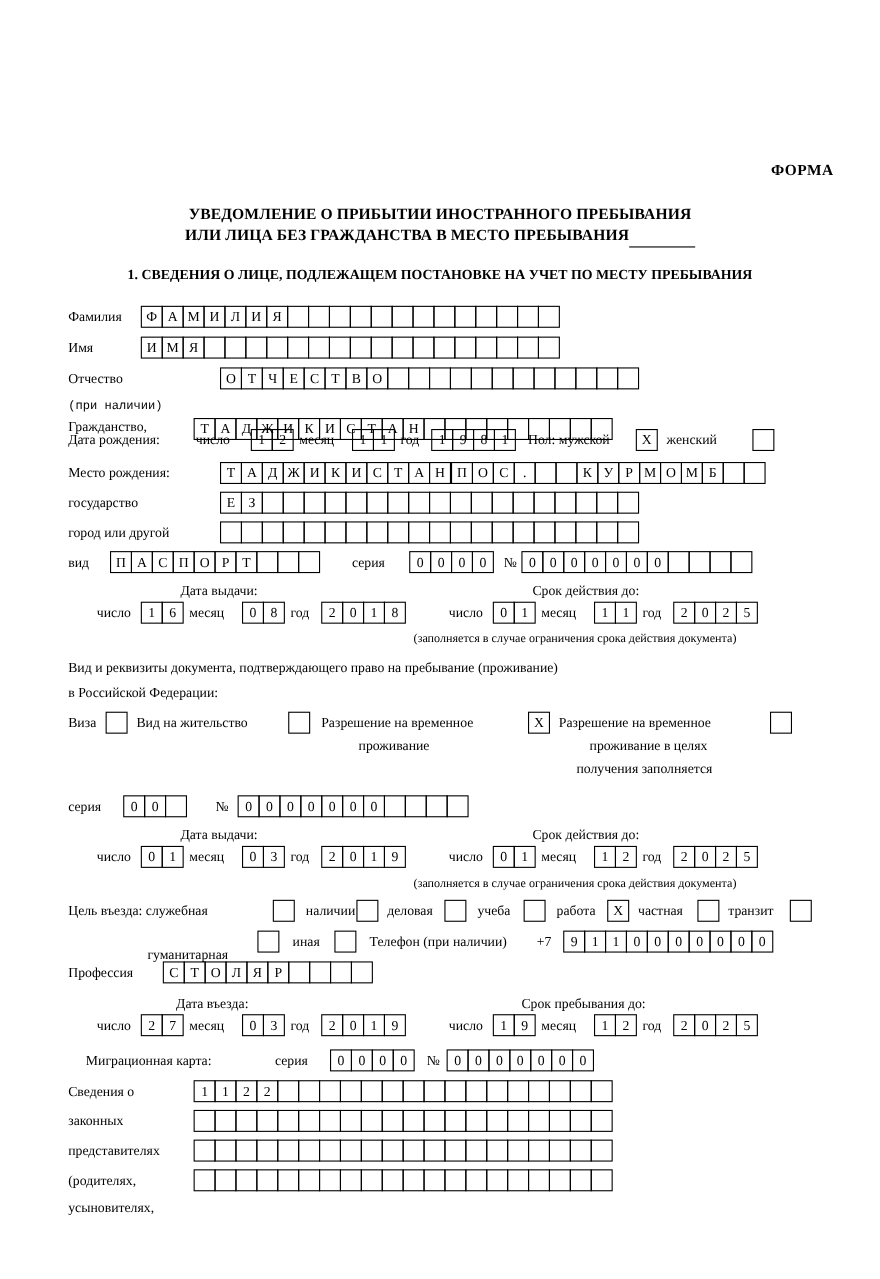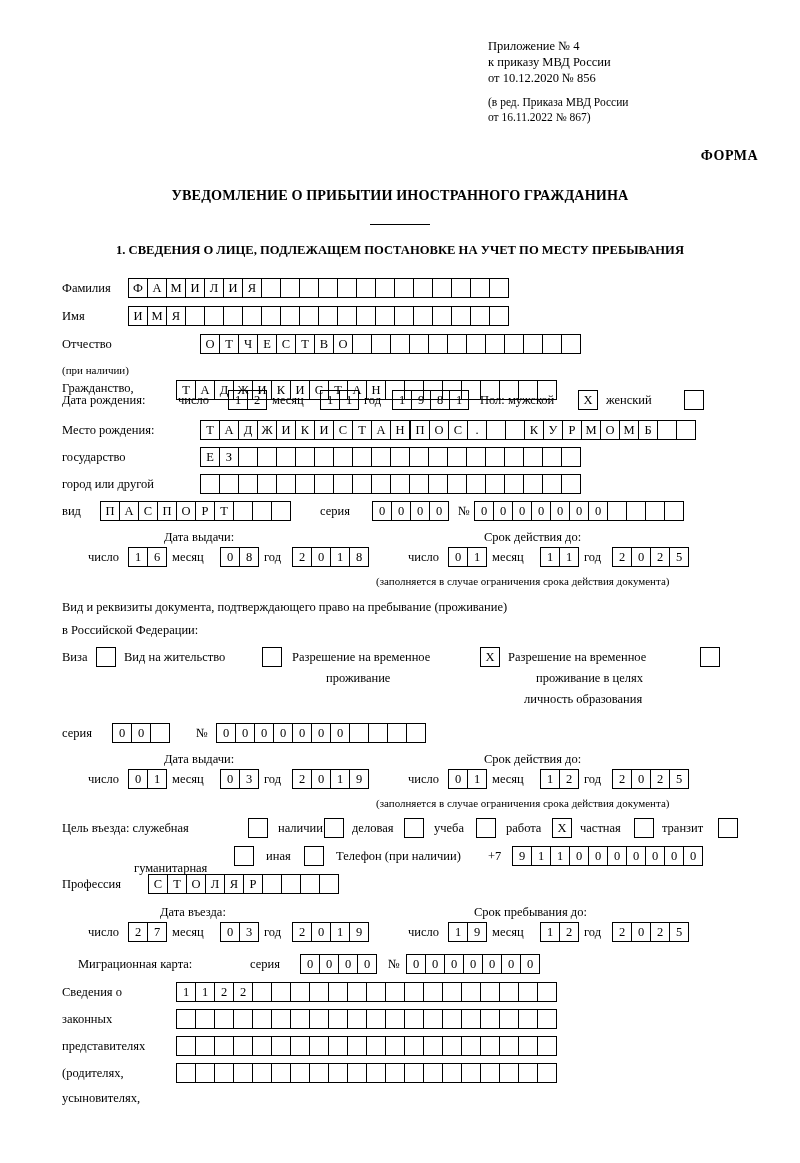--- a/index.html
+++ b/index.html
@@ -28,53 +28,46 @@
   }
   .title .ul { display:inline-block; width:60px; border-bottom:1px solid #000; }
   .sect1 {
     position:absolute; top:243px; left:0; width:800px; text-align:center;
     font-weight:bold; font-size:12.6px;
   }
 
   .form { position:absolute; top:278px; left:0; width:800px; }
   .row { position:relative; height:23px; }
   .lbl { position:absolute; font-size:12.5px; white-space:nowrap; line-height:20px; }
-  .sm  { font-size:11px; }
+  .sm  { font-size:11px;font-family:Liberation Mono, monospace; }
   .bold{ font-weight:bold; }
 
   
   .cells { position:absolute; display:flex; }
   .cell {
     width:20px; height:20px;
     border:1px solid #000;
     margin-right:-1px;
     box-sizing:border-box;
     font-size:12.5px; line-height:18px; text-align:center;
     font-family:"Liberation Serif", serif;
   }
   .note { font-size:11px; }
 </style>
 </head>
 <body>
 
 <div class="page">
 
-  <div class="hdr">
-    <div>Приложение № 4</div>
-    <div>к приказу МВД России</div>
-    <div>от 10.12.2020 № 856</div>
-    <div class="l2">(в ред. Приказа МВД России</div>
-    <div class="l2" style="margin-top:0">от 16.11.2022 № 867)</div>
-  </div>
 
   <div class="forma">ФОРМА</div>
 
   <div class="title">
-    <div>УВЕДОМЛЕНИЕ О ПРИБЫТИИ ИНОСТРАННОГО ГРАЖДАНИНА</div>
-    <div><span class="ul">&nbsp;</span></div>
+    <div>УВЕДОМЛЕНИЕ О ПРИБЫТИИ ИНОСТРАННОГО ПРЕБЫВАНИЯ</div>
+    <div><span>ИЛИ ЛИЦА БЕЗ ГРАЖДАНСТВА В МЕСТО ПРЕБЫВАНИЯ</span><span class="ul">&nbsp;</span></div>
   </div>
 
   <div class="sect1">1. СВЕДЕНИЯ О ЛИЦЕ, ПОДЛЕЖАЩЕМ ПОСТАНОВКЕ НА УЧЕТ ПО МЕСТУ ПРЕБЫВАНИЯ</div>
 
   <div class="form">
 
     <div class="row" style="height:28px">
       <span class="lbl" style="left:62px; top:0">Фамилия</span>
       <span class="cells" style="left:128px; top:0">
           <span class="cell">Ф</span>
@@ -403,21 +396,21 @@
       <span class="cells" style="left:700px; top:0">
           <span class="cell"></span>
         </span>
     </div>
 
     <div class="row" style="height:21px">
       <span class="lbl" style="left:326px; top:-2px">проживание</span>
       <span class="lbl" style="left:536px; top:-2px">проживание в целях</span>
     </div>
     <div class="row" style="height:32px">
-      <span class="lbl" style="left:524px; top:-2px">личность образования</span>
+      <span class="lbl" style="left:524px; top:-2px">получения заполняется</span>
     </div>
 
     <div class="row" style="height:28px">
       <span class="lbl" style="left:62px; top:0">серия</span>
       <span class="cells" style="left:112px; top:0">
           <span class="cell">0</span>
           <span class="cell">0</span>
           <span class="cell"></span>
         </span>
       <span class="lbl" style="left:196px; top:0">№</span>

